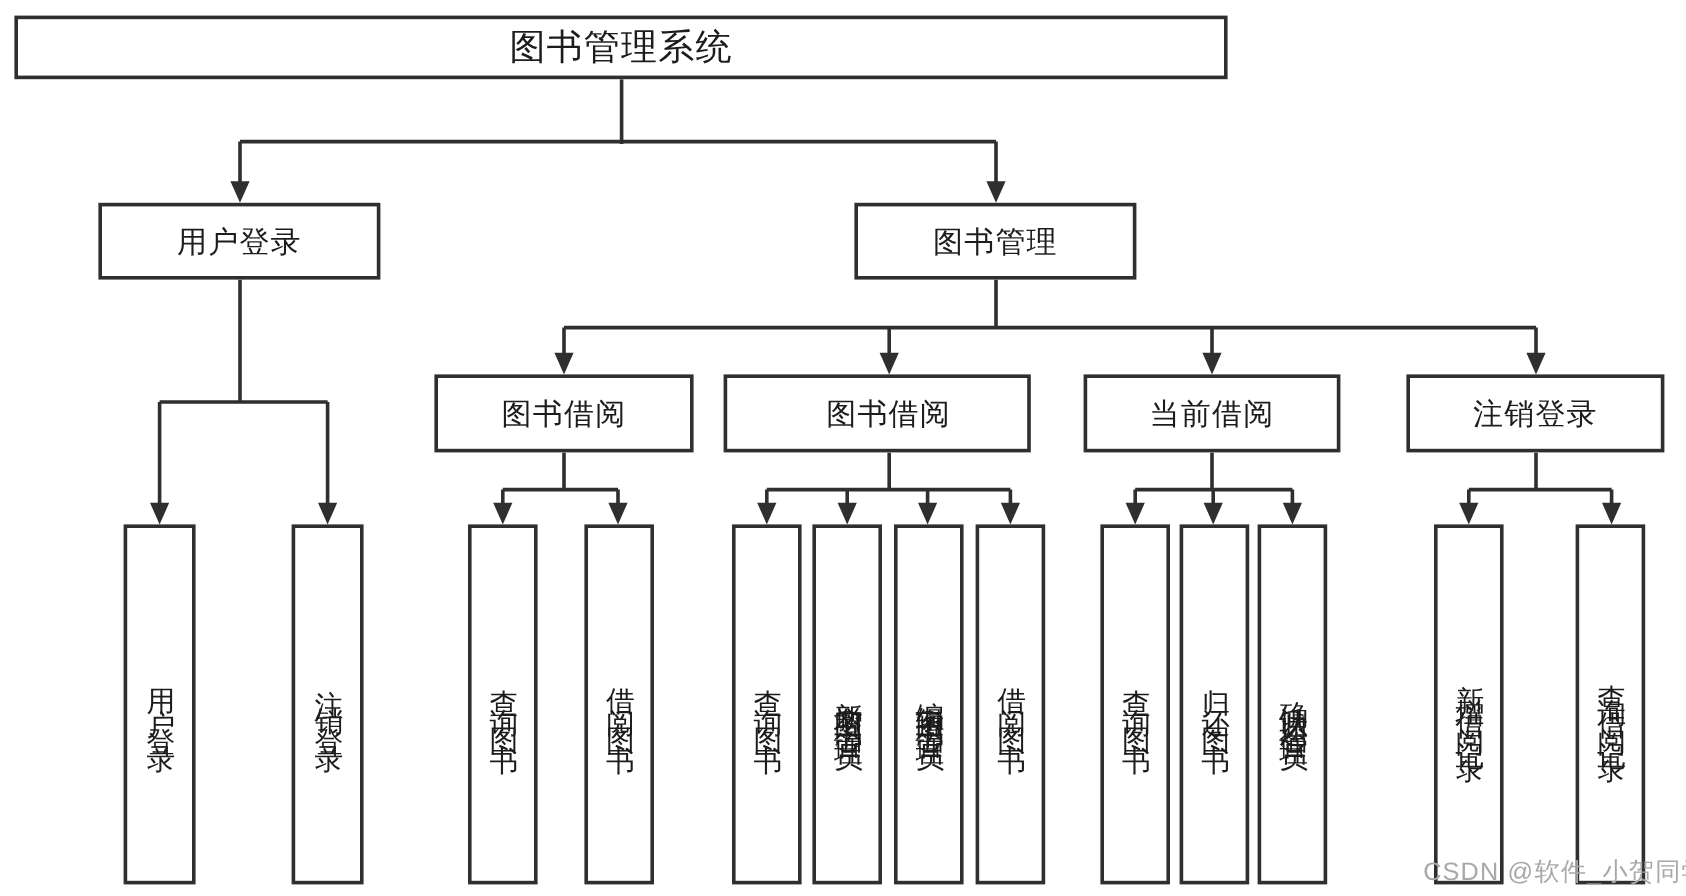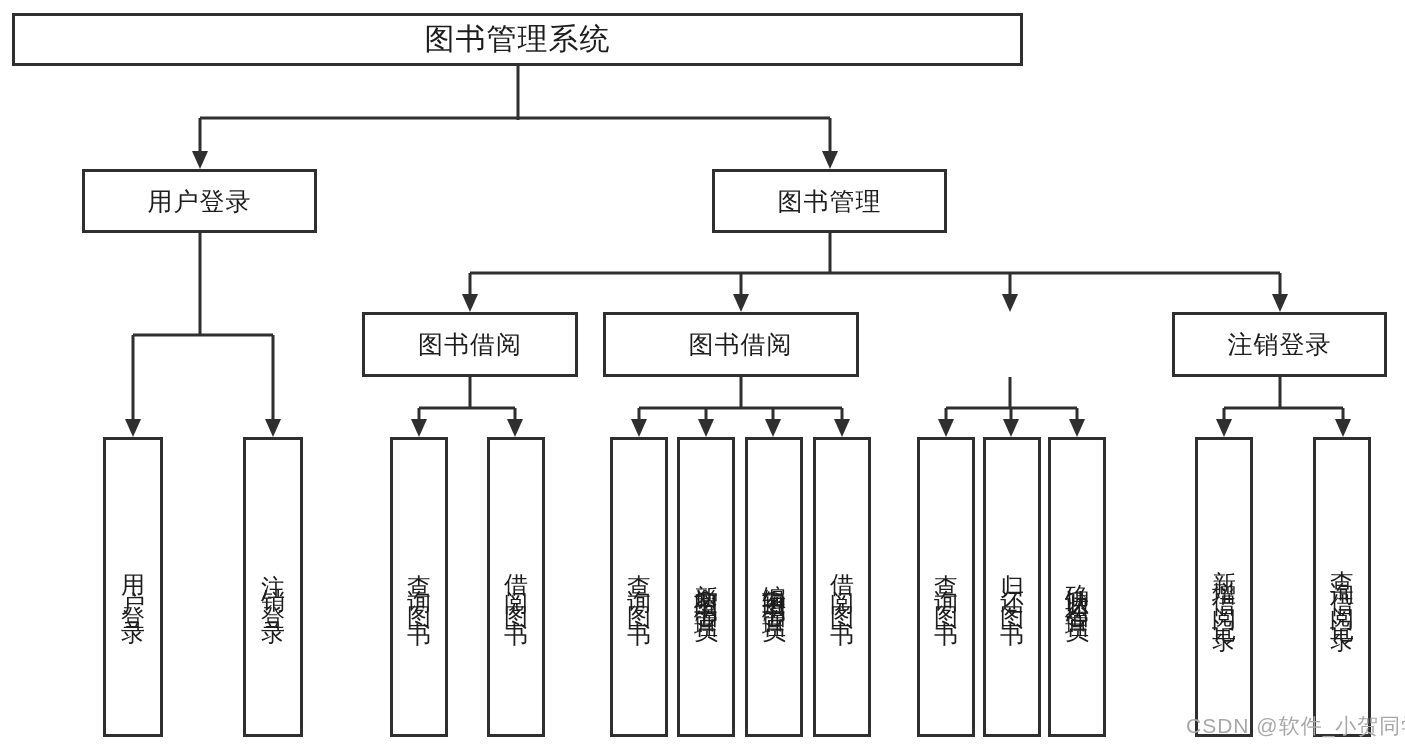--- a/index.html
+++ b/index.html
@@ -127,20 +127,23 @@
   <div class="node" style="left:712px; top:169px; width:235px; height:64px;">
     <span class="hlabel">图书管理</span>
   </div>
 
   <div class="node" style="left:362px; top:312px; width:216px; height:65px;">
     <span class="hlabel">图书借阅</span>
   </div>
   <div class="node" style="left:603px; top:312px; width:256px; height:65px;padding-left:19px;">
     <span class="hlabel">图书借阅</span>
   </div>
+  <div class="node" style="left:903px; top:312px; width:214px; height:65px;">
+    <span class="hlabel">当前借阅</span>
+  </div>
   <div class="node" style="left:1172px; top:312px; width:215px; height:65px;">
     <span class="hlabel">注销登录</span>
   </div>
 
   <div class="node leaf" style="left:103px; top:437px; width:60px; height:300px;">
     <span class="v short">用户登录</span>
   </div>
   <div class="node leaf" style="left:243px; top:437px; width:60px; height:300px;">
     <span class="v short">注销登录</span>
   </div>

